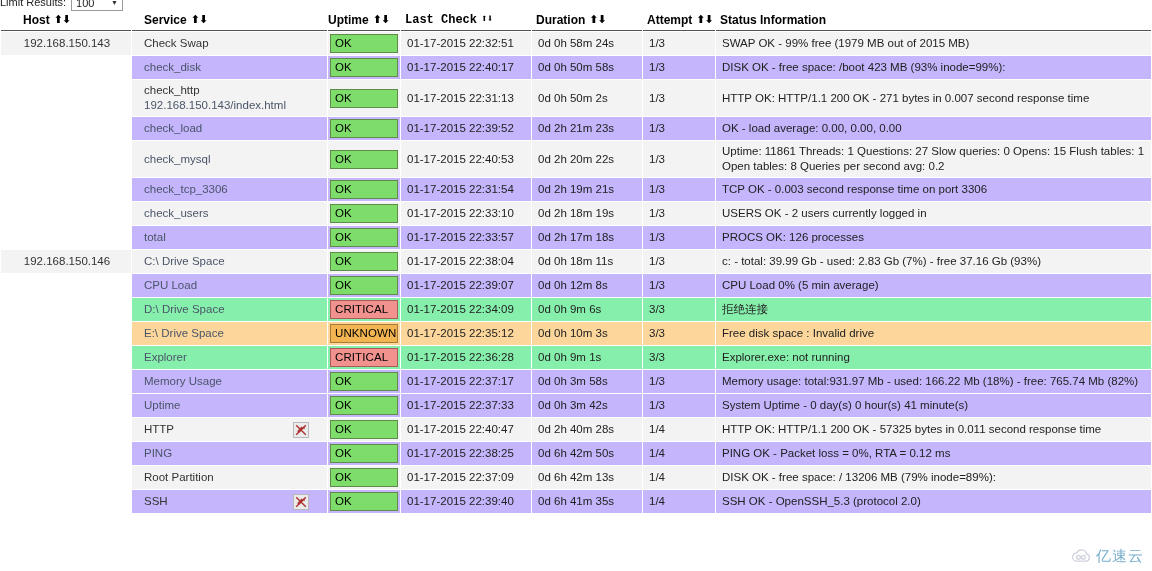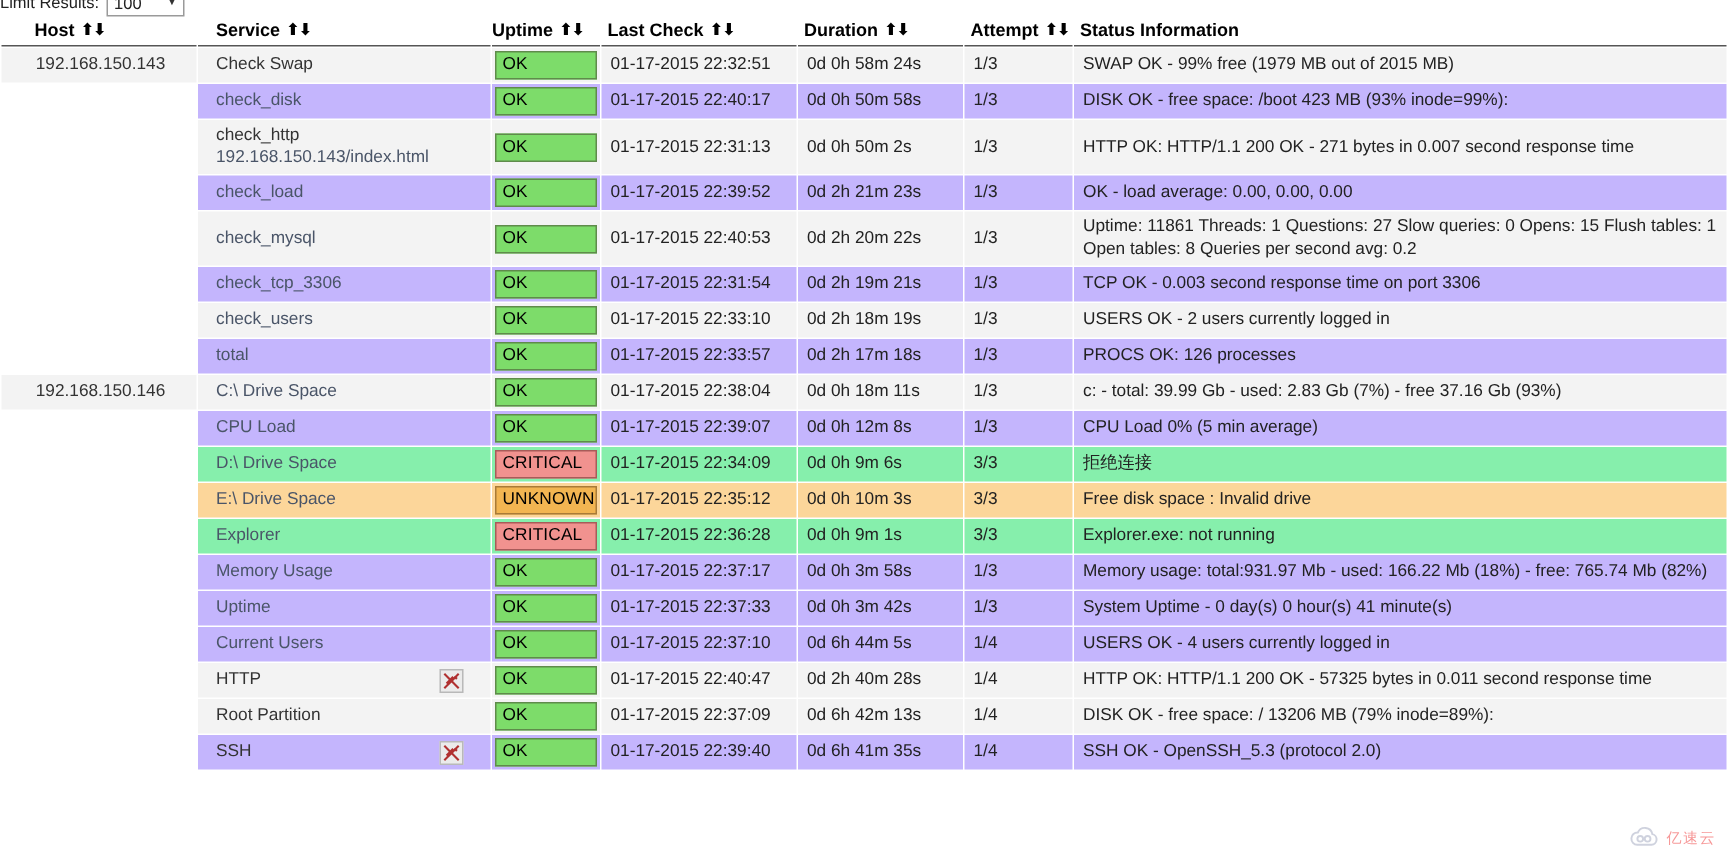--- a/index.html
+++ b/index.html
@@ -70,21 +70,21 @@
     color: #000000;
     padding: 0 0 3px 18px;
     border-bottom: 1px solid #555555;
     vertical-align: bottom;
     background: #ffffff;
     white-space: nowrap;
   }
   thead th.h-host      { width: 130px; padding-left: 22px; }
   thead th.h-service   { width: 195px; padding-left: 12px; }
   thead th.h-status    { width: 72px;  padding-left: 0px; }
-  thead th.h-lastcheck { width: 130px; padding-left: 4px; }
+  thead th.h-lastcheck { width: 130px; padding-left: 4px; font-family: Liberation Mono, monospace; }
   thead th.h-duration  { width: 110px; padding-left: 4px; }
   thead th.h-attempt   { width: 72px;  padding-left: 4px; }
   thead th.h-statusinfo{ width: auto;  padding-left: 4px; }
 
   .sortglyphs {
     display: inline-block;
     margin-left: 4px;
     letter-spacing: -1px;
     font-size: 11px;
     line-height: 1;
@@ -171,22 +171,22 @@
     position: absolute;
     right: 8px;
     bottom: 5px;
     display: flex;
     align-items: center;
     gap: 4px;
     opacity: 0.55;
     pointer-events: none;
   }
   .watermark .wm-text {
-    font-size: 10px;
-    color: #ef4444;
+    font-size: 15px;
+    color: #0369a1;
     font-family: Liberation Serif, serif;
     letter-spacing: 1px;
   }
 </style>
 </head>
 <body>
 
 <div id="page">
 
   <div class="limit-bar">
@@ -472,37 +472,20 @@
               </div>
             </div>
           </td>
           <td class="statuscell tint">
             <span class="badge OK">OK</span>
           </td>
           <td class="lastcheck tint">01-17-2015 22:37:33</td>
           <td class="duration tint">0d 0h 3m 42s</td>
           <td class="attempt tint">1/3</td>
           <td class="statusinfo tint">System Uptime - 0 day(s) 0 hour(s) 41 minute(s)</td>
-        </tr>
-        <tr class="rowB">
-          <td class="host blank"></td>
-          <td class="service tint">
-            <div class="svc-wrap">
-              <div>
-                <span class="svc-name">Current Users</span>
-              </div>
-            </div>
-          </td>
-          <td class="statuscell tint">
-            <span class="badge OK">OK</span>
-          </td>
-          <td class="lastcheck tint">01-17-2015 22:37:10</td>
-          <td class="duration tint">0d 6h 44m 5s</td>
-          <td class="attempt tint">1/4</td>
-          <td class="statusinfo tint">USERS OK - 4 users currently logged in</td>
         </tr>
         <tr class="rowA">
           <td class="host blank"></td>
           <td class="service tint">
             <div class="svc-wrap">
               <div>
                 <span class="svc-name plain">HTTP</span>
               </div>
               <span class="notif-icon">
                 <svg width="12" height="12" viewBox="0 0 12 12">
@@ -514,20 +497,37 @@
               </span>
             </div>
           </td>
           <td class="statuscell tint">
             <span class="badge OK">OK</span>
           </td>
           <td class="lastcheck tint">01-17-2015 22:40:47</td>
           <td class="duration tint">0d 2h 40m 28s</td>
           <td class="attempt tint">1/4</td>
           <td class="statusinfo tint">HTTP OK: HTTP/1.1 200 OK - 57325 bytes in 0.011 second response time</td>
+        </tr>
+        <tr class="rowB">
+          <td class="host blank"></td>
+          <td class="service tint">
+            <div class="svc-wrap">
+              <div>
+                <span class="svc-name">PING</span>
+              </div>
+            </div>
+          </td>
+          <td class="statuscell tint">
+            <span class="badge OK">OK</span>
+          </td>
+          <td class="lastcheck tint">01-17-2015 22:38:25</td>
+          <td class="duration tint">0d 6h 42m 50s</td>
+          <td class="attempt tint">1/4</td>
+          <td class="statusinfo tint">PING OK - Packet loss = 0%, RTA = 0.12 ms</td>
         </tr>
         <tr class="rowA">
           <td class="host blank"></td>
           <td class="service tint">
             <div class="svc-wrap">
               <div>
                 <span class="svc-name plain">Root Partition</span>
               </div>
             </div>
           </td>

